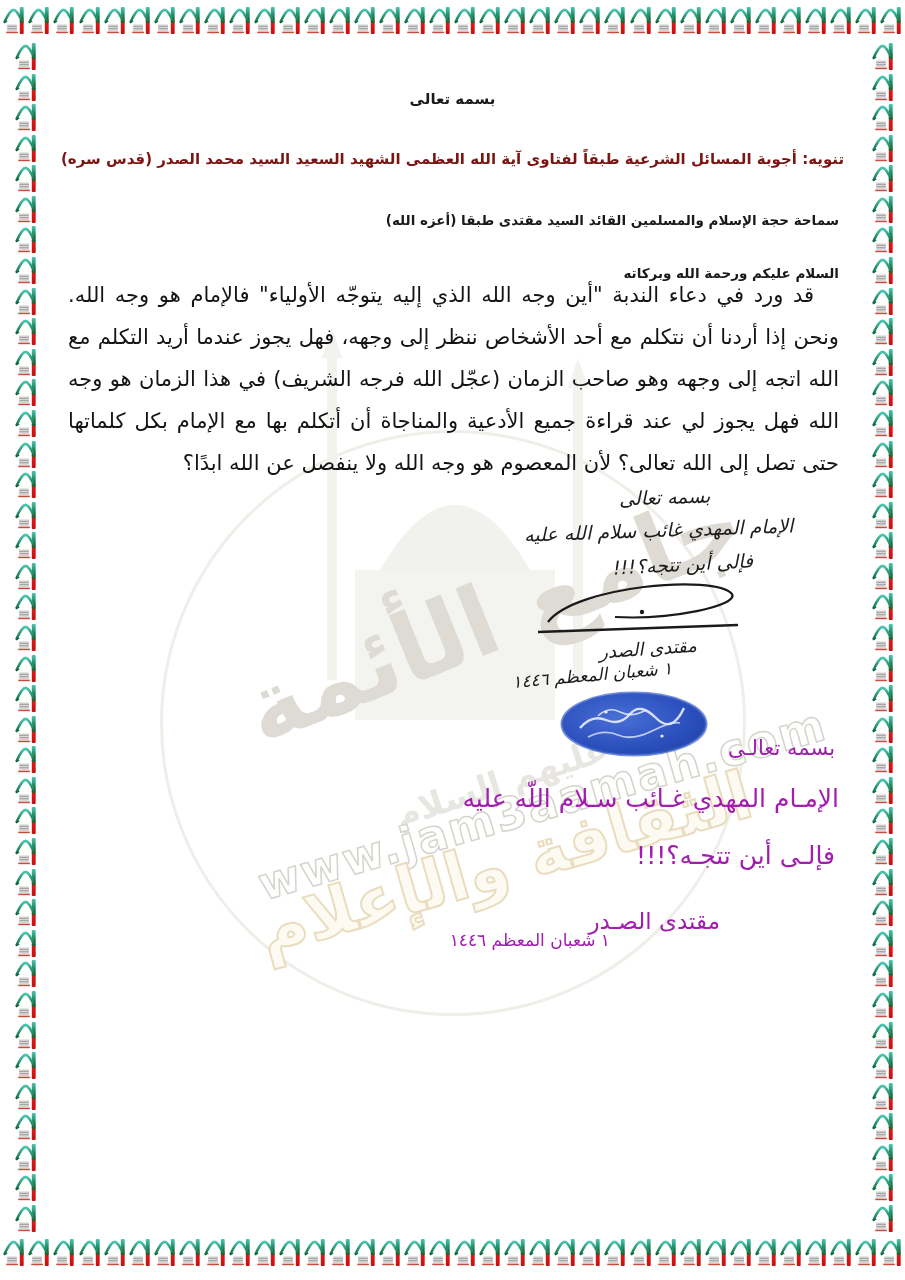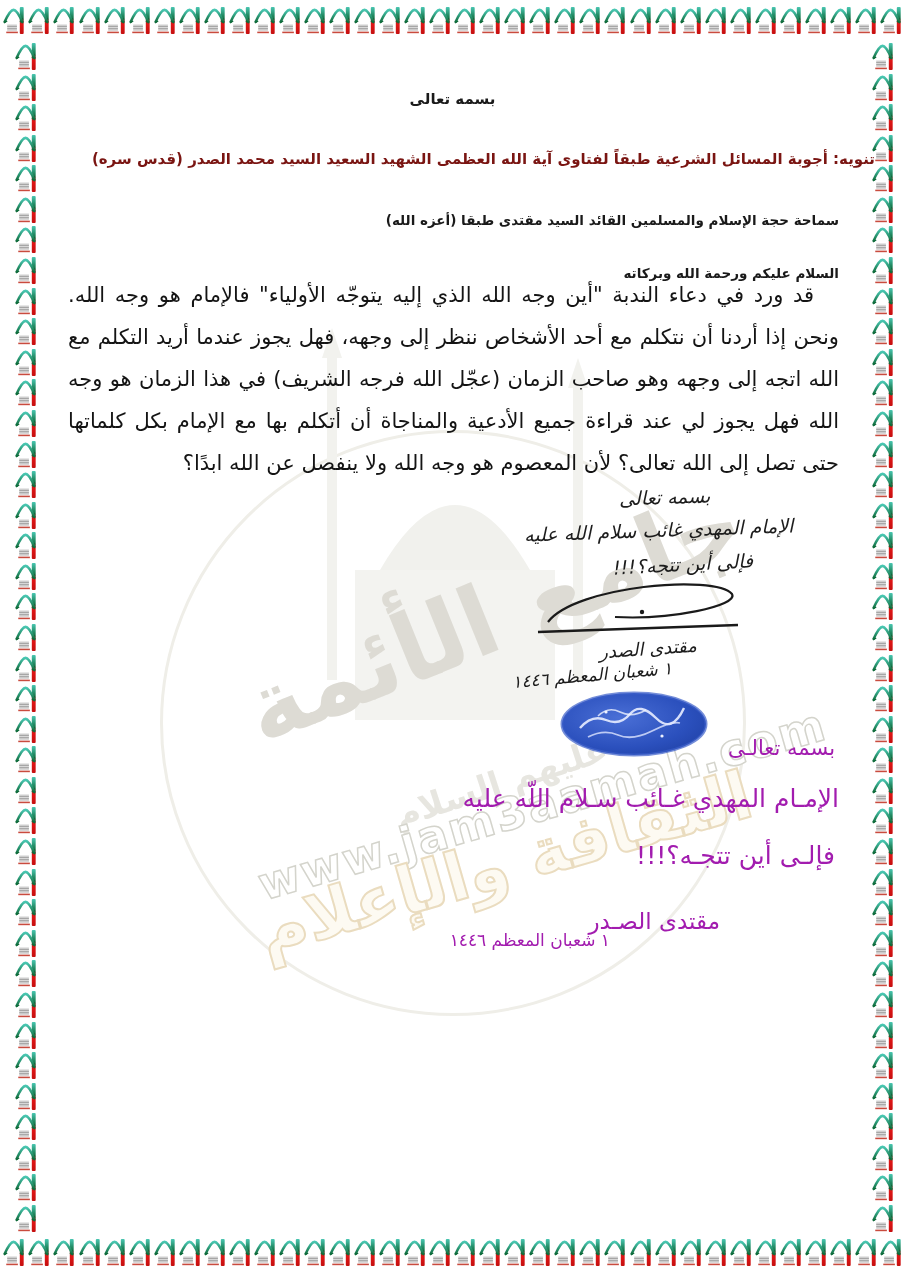--- a/index.html
+++ b/index.html
@@ -25,21 +25,21 @@
              transform:rotate(-22deg);letter-spacing:4px;}
   .wm-sub{left:390px;top:762px;font-size:34px;font-weight:bold;color:#e7e6e0;
           transform:rotate(-18deg);}
   .wm-url{left:248px;top:778px;font-size:45px;font-weight:bold;color:#ffffff;
           -webkit-text-stroke:1.5px #d4d4cc;letter-spacing:2px;transform:rotate(-16deg);
           font-family:"DejaVu Sans",sans-serif;direction:ltr;}
   .wm-foot{left:250px;top:825px;font-size:66px;font-weight:bold;color:#fdfaf2;
            -webkit-text-stroke:2px #eadcbf;transform:rotate(-16deg);letter-spacing:2px;}
   
   .bismillah-top{top:90px;left:0;right:0;text-align:center;font-size:15px;font-weight:bold;z-index:2;}
-  .notice{top:150px;left:30px;right:30px;text-align:right;font-size:15px;font-weight:bold;
+  .notice{top:150px;left:30px;right:30px;text-align:center;font-size:15px;font-weight:bold;
           color:#7a1512;z-index:2;}
   .addressee{top:212px;right:66px;font-size:13.5px;font-weight:bold;z-index:2;}
   .greeting{top:265px;right:66px;font-size:13.5px;font-weight:bold;z-index:2;}
   .question{position:absolute;top:274px;right:66px;left:68px;font-size:21px;line-height:42px;
             text-align:justify;text-align-last:right;text-indent:25px;color:#141414;
             white-space:normal;z-index:1;}
   
   .hw{font-style:italic;color:#1c1c1c;z-index:2;}
   .hw1{top:486px;right:195px;font-size:19px;transform:rotate(-2deg);}
   .hw2{top:519px;right:112px;font-size:19px;transform:rotate(-2deg);}

